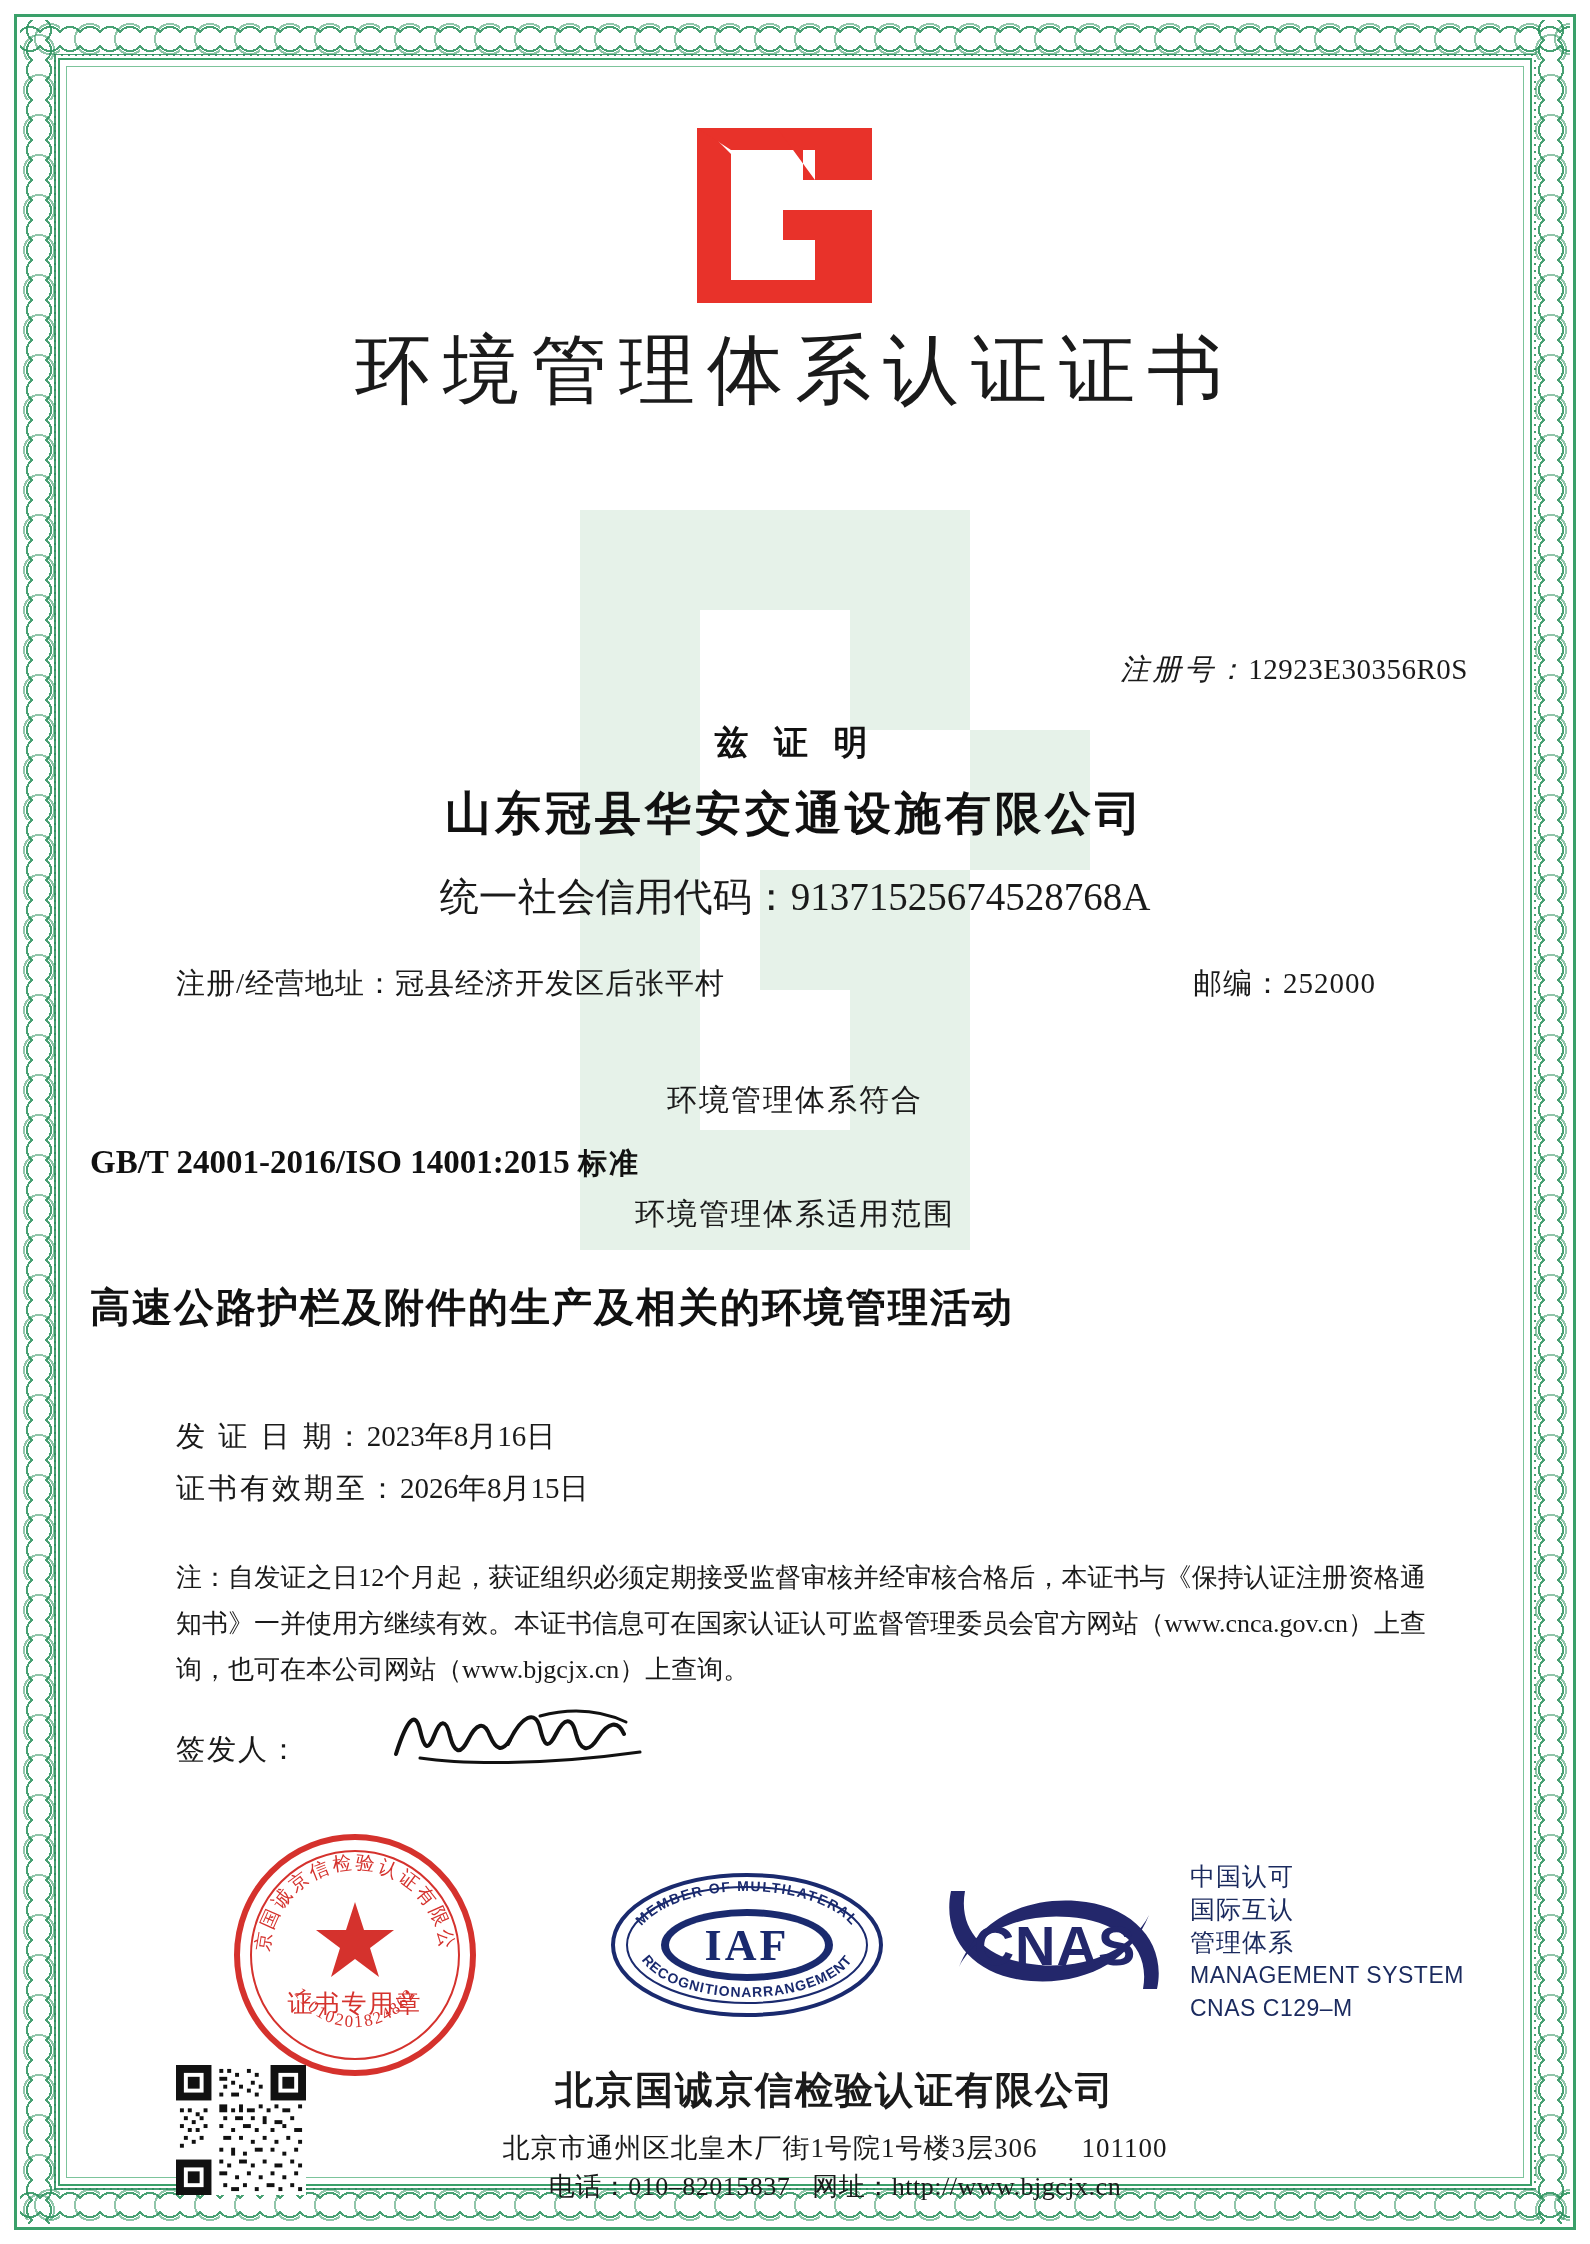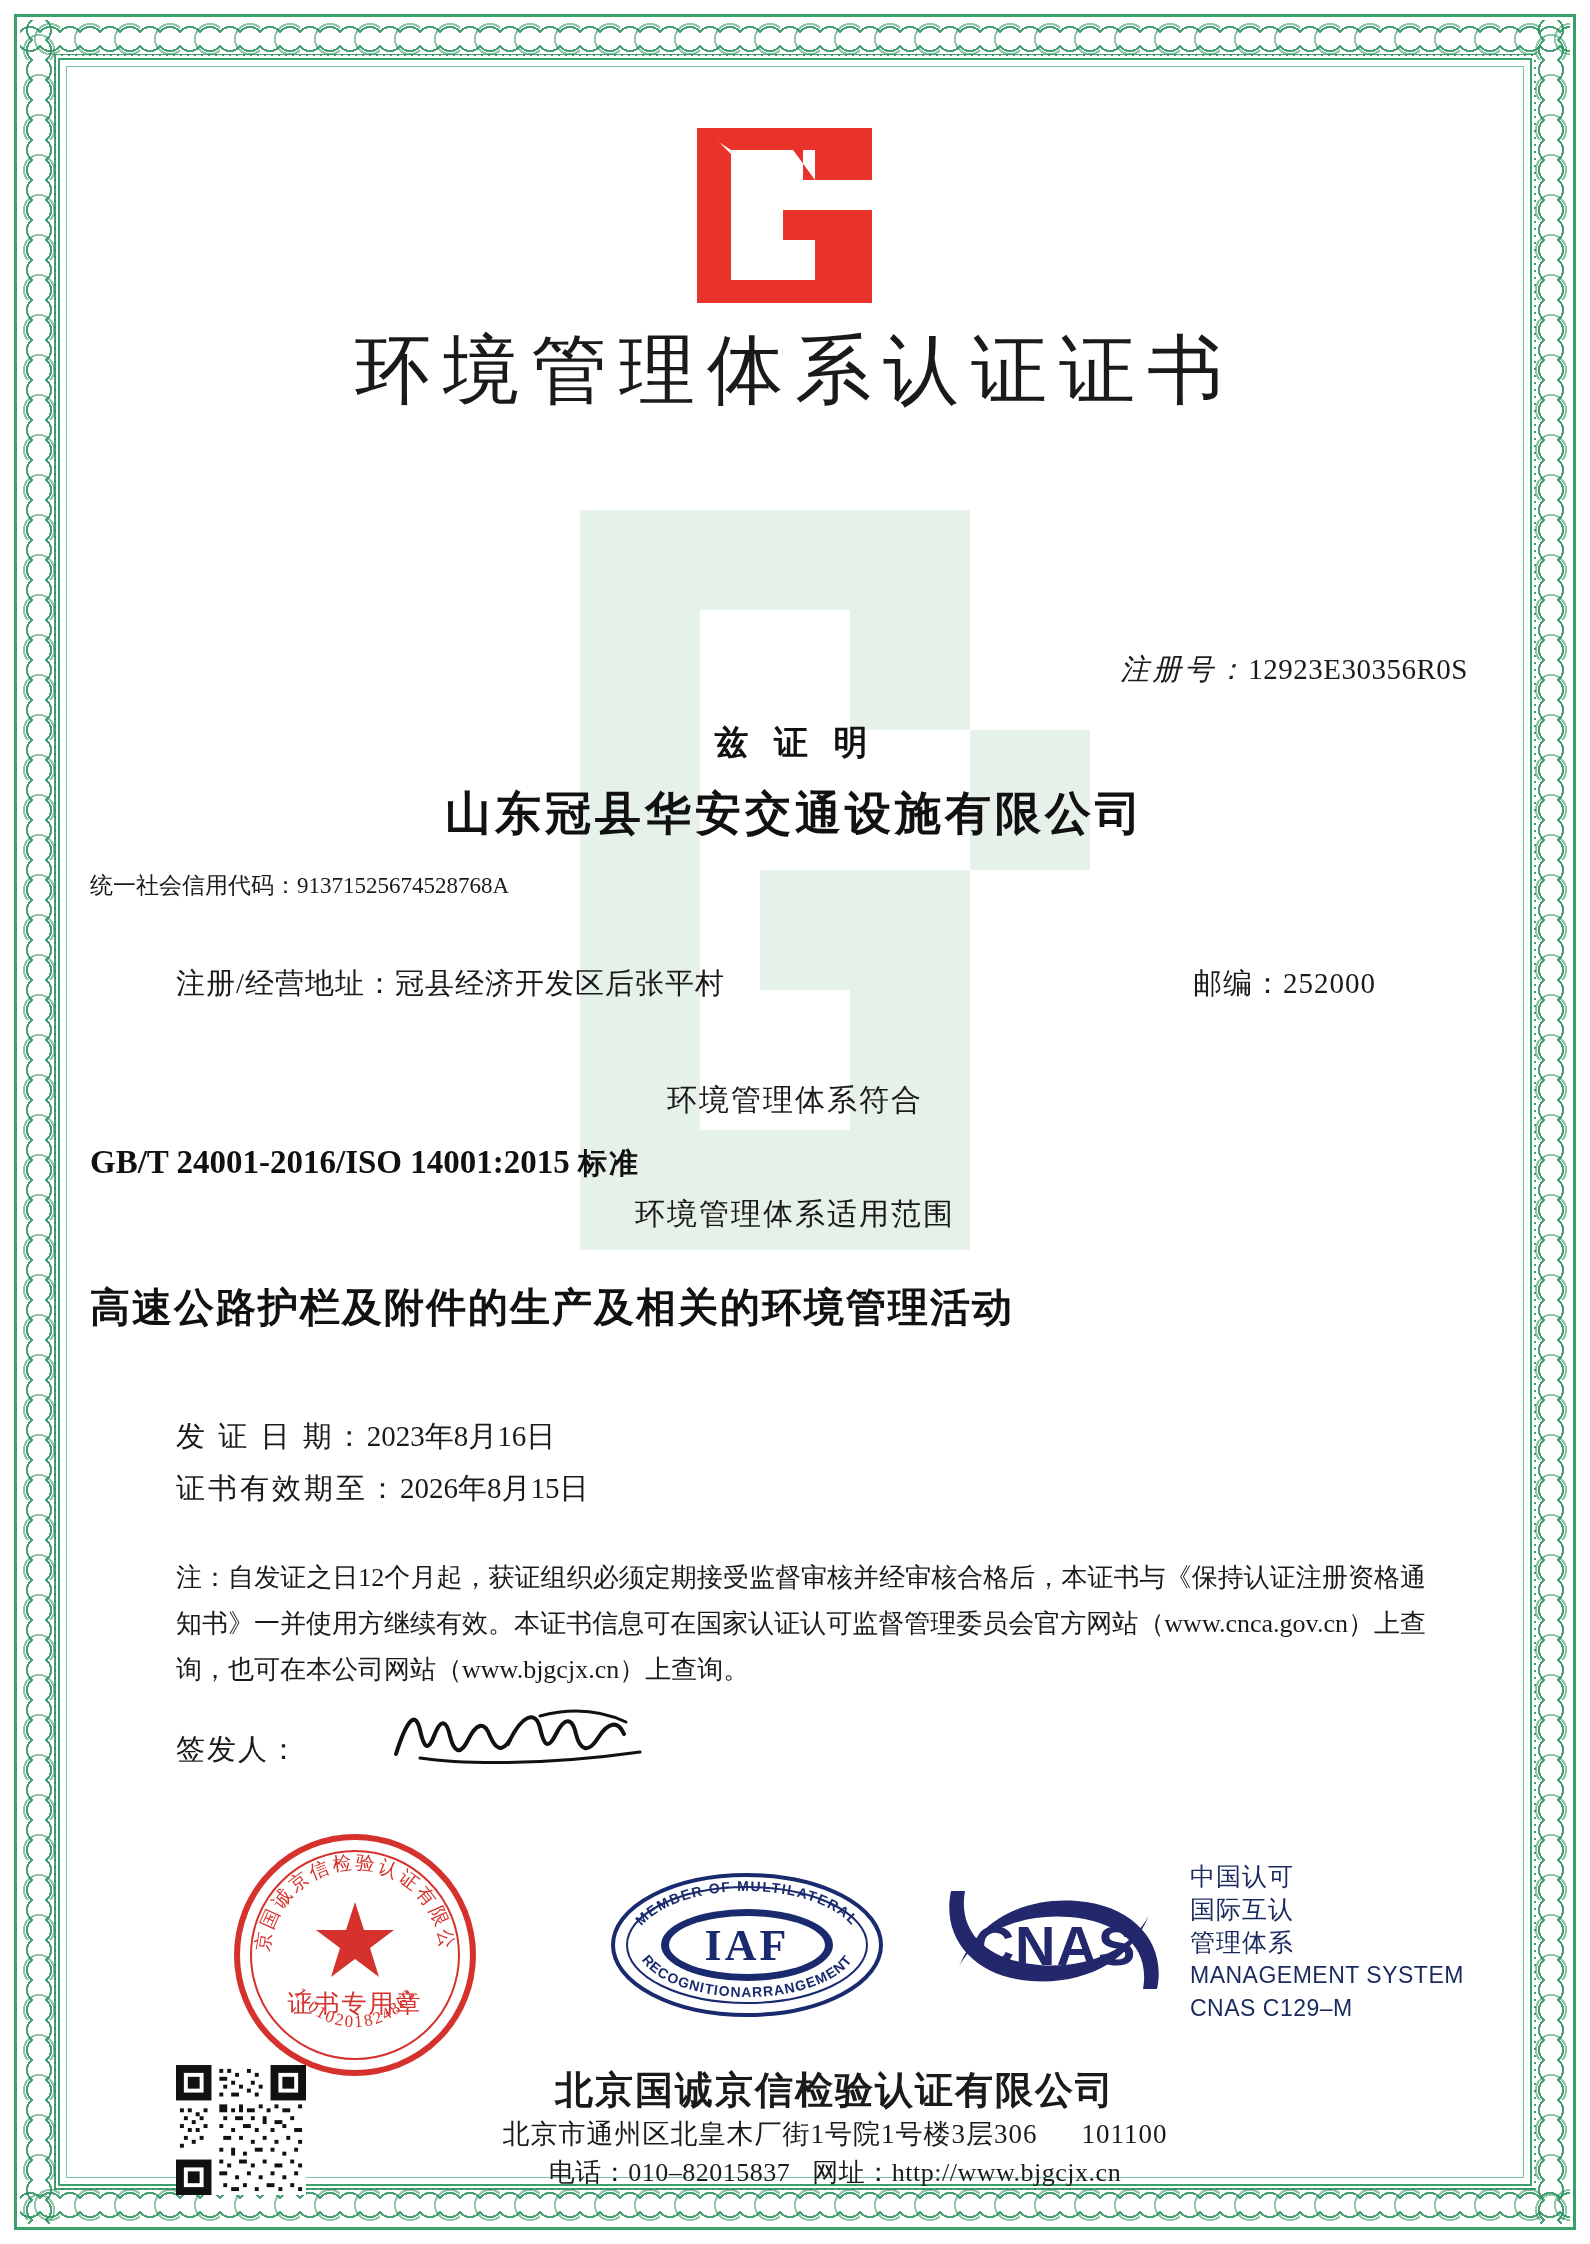--- a/index.html
+++ b/index.html
@@ -163,21 +163,22 @@
     font-family: "Liberation Sans", sans-serif;
     font-size: 46px;
     font-weight: bold;
     letter-spacing: 4px;
     color: #111;
   }
   .credit-code {
     position: absolute;
     left: 0; top: 780px;
     width: 100%;
-    font-size: 23px;
+    text-align: center;
+    font-size: 39px;
     color: #1a1a1a;
   }
   .addr-row {
     position: absolute;
     left: 86px; top: 848px;
     width: 1240px;
     display: flex;
     justify-content: space-between;
     align-items: baseline;
     font-size: 29px;
@@ -301,20 +302,21 @@
     text-align: center;
     color: #1a1a1a;
   }
   .footer .f-company {
     font-family: "Liberation Sans", sans-serif;
     font-size: 38px;
     font-weight: bold;
     letter-spacing: 2px;
   }
   .footer .f-addr {
+    margin-top: 14px;
     font-size: 27px;
     letter-spacing: 1px;
   }
   .footer .f-addr .pc { margin-left: 44px; }
   .footer .f-contact {
     margin-top: 3px;
     font-size: 26px;
     letter-spacing: 0.5px;
   }
   .footer .f-contact .web { margin-left: 22px; }

